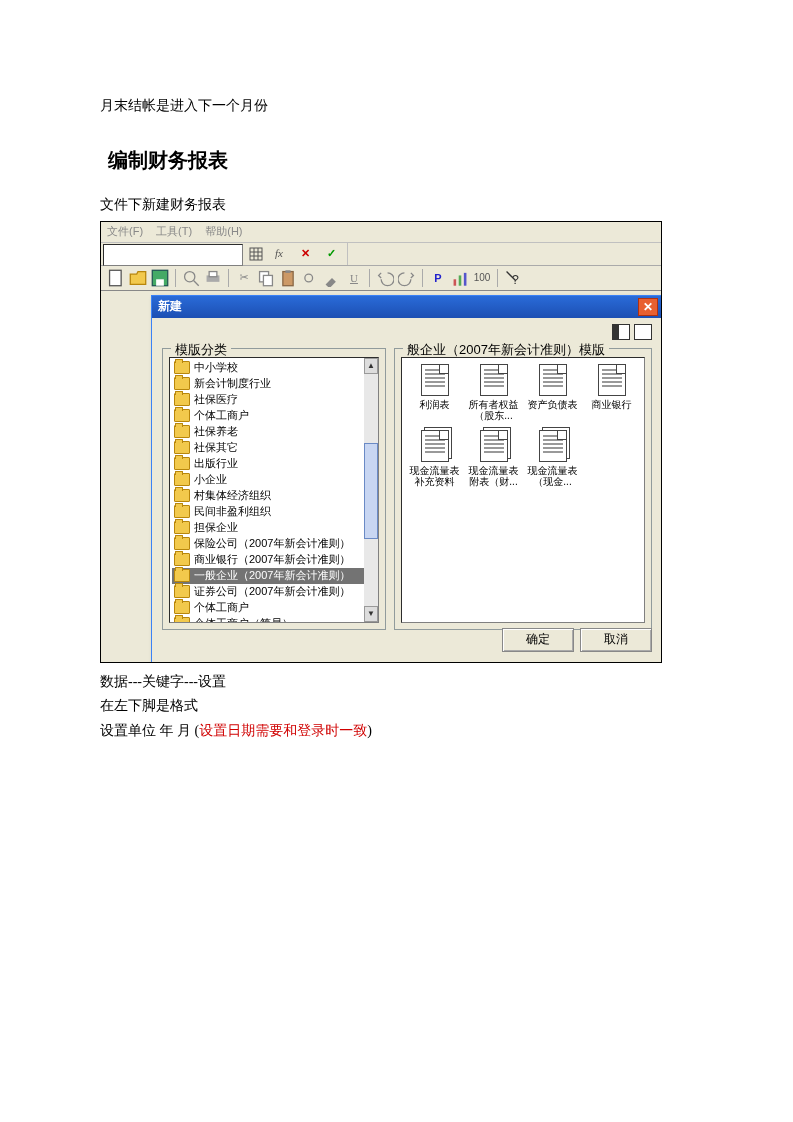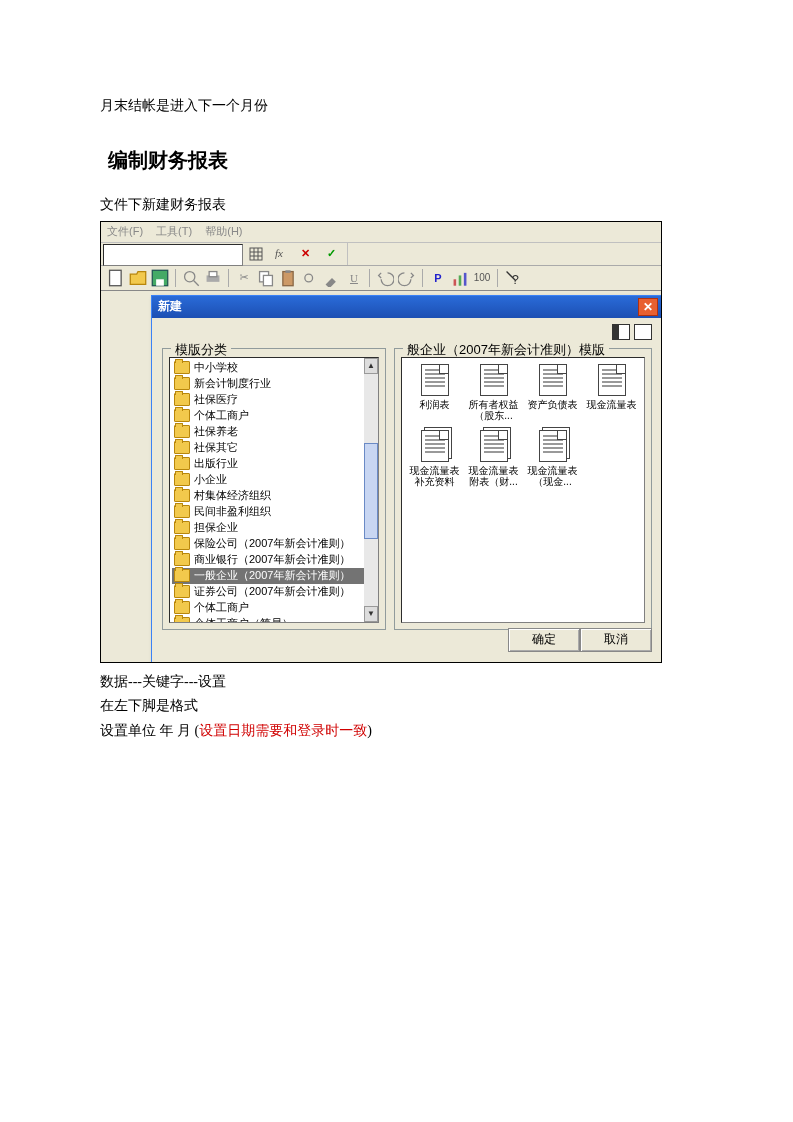--- a/index.html
+++ b/index.html
@@ -165,21 +165,21 @@
     background:#fff;
     margin:0 auto 3px auto;
     position:relative;
   }
   .tmpl .doc::before { content:""; position:absolute; left:3px; right:3px; top:4px; height:2px; background:#999; box-shadow:0 4px 0 #999,0 8px 0 #999,0 12px 0 #999,0 16px 0 #999; }
   .tmpl .doc::after { content:""; position:absolute; top:0; right:0; width:8px; height:8px; background:#fff; border-left:1px solid #444; border-bottom:1px solid #444; }
   .tmpl .doc.dbl { box-shadow: 3px -3px 0 -1px #fff, 3px -3px 0 #444; }
 
   .dlg-buttons {
     position:absolute; bottom:10px; right:10px;
-    display:flex; 
+    display:flex; gap:6px;
   }
   .winbtn {
     width:70px; height:22px;
     background:#ece9d8;
     border:1px solid #888;
     box-shadow: inset 1px 1px 0 #fff, inset -1px -1px 0 #aaa;
     font-size:12px;
     display:flex;align-items:center;justify-content:center;
     font-family:"SimSun",serif;
   }
@@ -409,21 +409,21 @@
               <div class="tmpl">
                 <div class="doc"></div>
                 <div>所有者权益（股东...</div>
               </div>
               <div class="tmpl">
                 <div class="doc"></div>
                 <div>资产负债表</div>
               </div>
               <div class="tmpl">
                 <div class="doc"></div>
-                <div>现金流量表</div>
+                <div>商业银行</div>
               </div>
               <div class="tmpl">
                 <div class="doc dbl"></div>
                 <div>现金流量表补充资料</div>
               </div>
               <div class="tmpl">
                 <div class="doc dbl"></div>
                 <div>现金流量表附表（财...</div>
               </div>
               <div class="tmpl">

